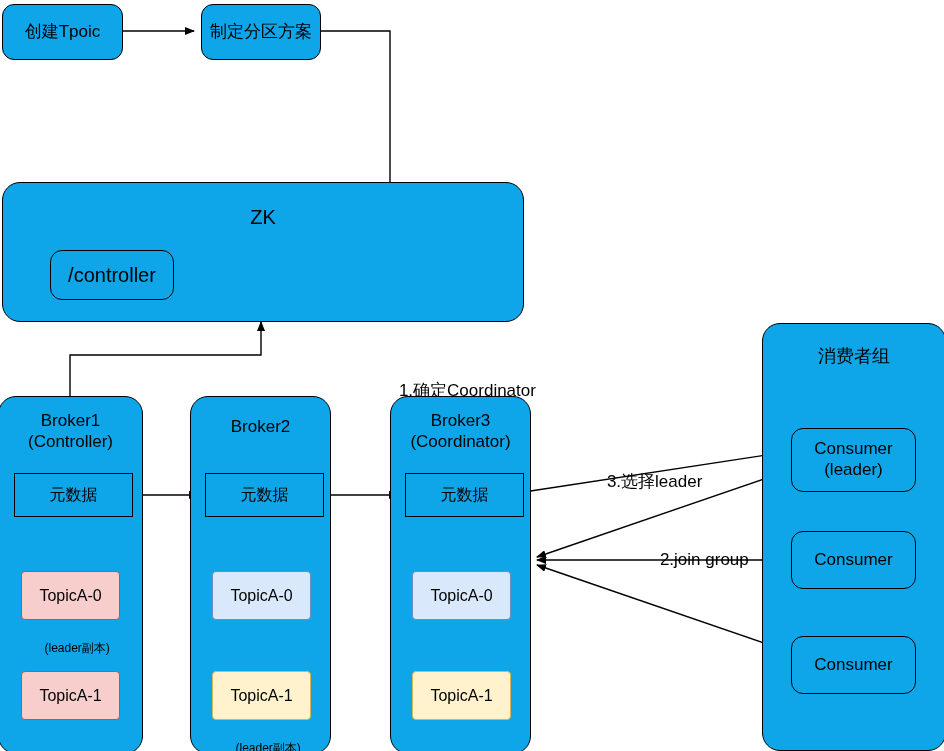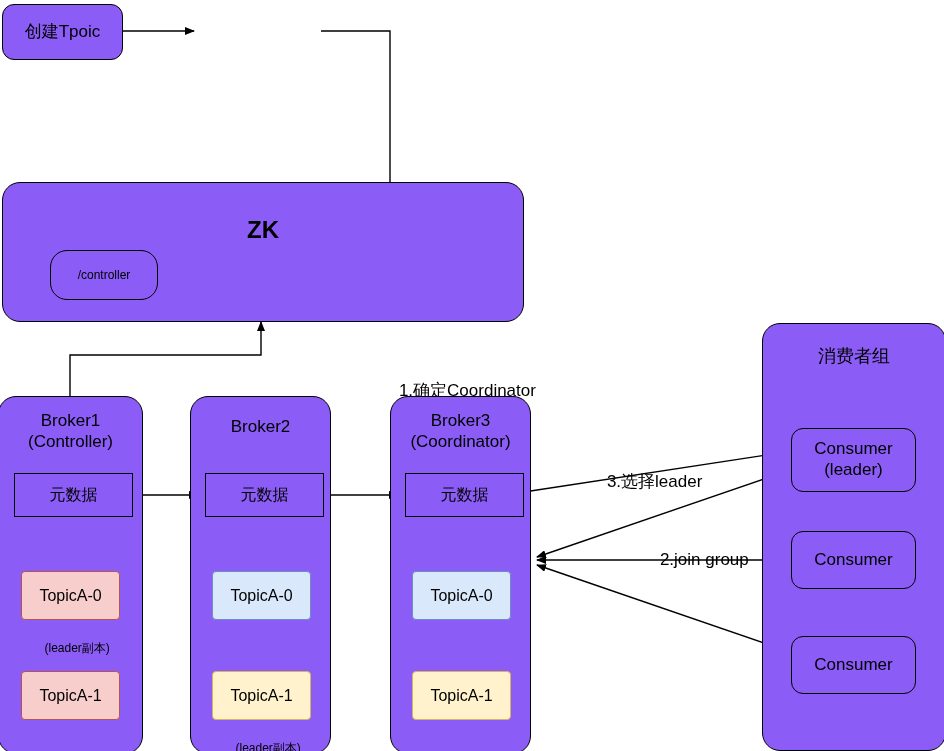--- a/index.html
+++ b/index.html
@@ -22,21 +22,21 @@
     pointer-events:none;
   }
   .node{
     position:absolute;
     box-sizing:border-box;
     display:flex;
     align-items:center;
     justify-content:center;
     text-align:center;
     color:#000000;
-    background:#8b5cf6;
+    background:#0ea5e9;
     border:1.4px solid #000000;
     line-height:1.22;
     white-space:pre-line;
   }
   .rounded{border-radius:12px;}
   .rounded-lg{border-radius:18px;}
   .sharp{border-radius:0;}
   .container-node{
     align-items:flex-start;
     justify-content:center;
@@ -95,26 +95,29 @@
       <path d="M790,560 L537,560" marker-end="url(#ah)"></path>
 
       <path d="M790,652 L537,565" marker-end="url(#ah)"></path>
     </g>
   </svg>
 
   <div class="node rounded" style="left:2px;top:4px;width:121px;height:56px;font-size:17px;">
     <span>创建Tpoic</span>
   </div>
 
+  <div class="node rounded" style="left:201px;top:4px;width:120px;height:56px;font-size:17px;">
+    <span>制定分区方案</span>
+  </div>
 
-  <div class="node rounded-lg container-node" style="left:2px;top:182px;width:522px;height:140px;font-size:24px;padding-top:32px;font-weight:bold;">
+  <div class="node rounded-lg container-node" style="left:2px;top:182px;width:522px;height:140px;font-size:20px;padding-top:22px;">
     <span>ZK</span>
   </div>
 
-  <div class="node rounded" style="left:50px;top:250px;width:108px;height:50px;font-size:12px;border-radius:17px;">
+  <div class="node rounded" style="left:50px;top:250px;width:124px;height:50px;font-size:20px;">
     <span>/controller</span>
   </div>
 
 
   <div class="lbl" style="left:380px;top:359px;font-size:17px;">
     <span>1.确定Coordinator</span>
   </div>
 
   <div class="node rounded-lg container-node" style="left:-2px;top:396px;width:145px;height:358px;font-size:17px;padding-top:14px;">
     <span>Broker1

